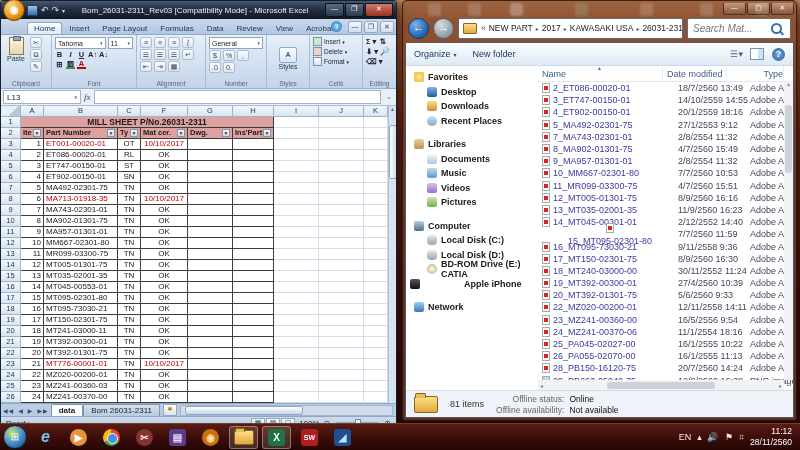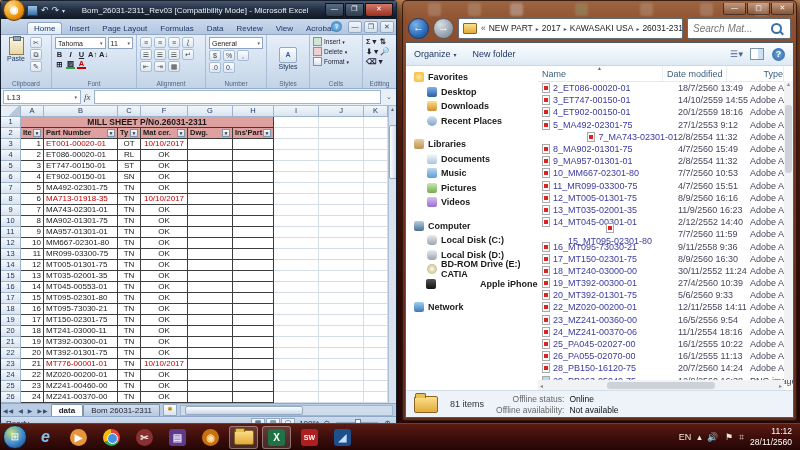--- a/index.html
+++ b/index.html
@@ -664,21 +664,21 @@
             <div class="xcell tbl center" style="width: 47px;">OK</div>
             <div class="xcell tbl" style="width: 45px;"></div>
             <div class="xcell tbl" style="width: 41px;"></div>
             <div class="xcell" style="width: 45px;"></div>
             <div class="xcell" style="width: 45px;"></div>
             <div class="xcell" style="width: 24px;"></div>
           </div>
           <div class="xrow">
             <div class="hcell" style="width: 20px;">25</div>
             <div class="xcell tbl right" style="width: 23px;">23</div>
-            <div class="xcell tbl" style="width: 74px;">MZ241-00460-00</div>
+            <div class="xcell tbl" style="width: 74px;">MZ241-00360-03</div>
             <div class="xcell tbl center" style="width: 23px;">TN</div>
             <div class="xcell tbl center" style="width: 47px;">OK</div>
             <div class="xcell tbl" style="width: 45px;"></div>
             <div class="xcell tbl" style="width: 41px;"></div>
             <div class="xcell" style="width: 45px;"></div>
             <div class="xcell" style="width: 45px;"></div>
             <div class="xcell" style="width: 24px;"></div>
           </div>
           <div class="xrow">
             <div class="hcell" style="width: 20px;">26</div>
@@ -799,44 +799,44 @@
             </div>
             <div class="titem" style="padding-left: 21px;">
               <span class="ticon i-documents"></span>
               <span>Documents</span>
             </div>
             <div class="titem" style="padding-left: 21px;">
               <span class="ticon i-music"></span>
               <span>Music</span>
             </div>
             <div class="titem" style="padding-left: 21px;">
+              <span class="ticon i-videos"></span>
+              <span>Videos</span>
+            </div>
+            <div class="titem" style="padding-left: 21px;">
               <span class="ticon i-pictures"></span>
               <span>Pictures</span>
-            </div>
-            <div class="titem" style="padding-left: 21px;">
-              <span class="ticon i-videos"></span>
-              <span>Videos</span>
             </div>
             <div class="titem gap" style="padding-left: 8px;">
               <span class="ticon i-computer"></span>
               <span>Computer</span>
             </div>
             <div class="titem" style="padding-left: 21px;">
               <span class="ticon i-local-disk"></span>
               <span>Local Disk (C:)</span>
             </div>
             <div class="titem" style="padding-left: 21px;">
               <span class="ticon i-local-disk"></span>
               <span>Local Disk (D:)</span>
             </div>
             <div class="titem" style="padding-left: 21px;">
               <span class="ticon i-bd-rom"></span>
               <span>BD-ROM Drive (E:) CATIA</span>
             </div>
-            <div class="titem" style="padding-left: 20px; gap: 44px;">
+            <div class="titem" style="padding-left: 4px; gap: 44px;">
               <span class="ticon i-phone"></span>
               <span>Apple iPhone</span>
             </div>
             <div class="titem gap" style="padding-left: 8px;">
               <span class="ticon i-network"></span>
               <span>Network</span>
             </div>
           </div>
         <div class="elist">
           <div class="flhead" id="flhead">
@@ -878,21 +878,21 @@
               </div>
               <div class="frow">
                 <div class="fname" style="width: 140px; color: rgb(58, 58, 158);">
                   <span class="fic pdf"></span>
                   <span>5_MA492-02301-75</span>
                 </div>
                 <div class="fdate" style="width: 72px;">27/1/2553 9:12</div>
                 <div class="ftype" style="flex: 1 1 0%;">Adobe Acro</div>
               </div>
               <div class="frow">
-                <div class="fname" style="width: 140px; color: rgb(58, 58, 158); justify-content: flex-end;">
+                <div class="fname" style="width: 140px; color: rgb(58, 58, 158);">
                   <span class="fic pdf"></span>
                   <span>7_MA743-02301-01</span>
                 </div>
                 <div class="fdate" style="width: 72px;">2/8/2554 11:32</div>
                 <div class="ftype" style="flex: 1 1 0%;">Adobe Acro</div>
               </div>
               <div class="frow">
                 <div class="fname" style="width: 140px; color: rgb(58, 58, 158);">
                   <span class="fic pdf"></span>
                   <span>8_MA902-01301-75</span>

